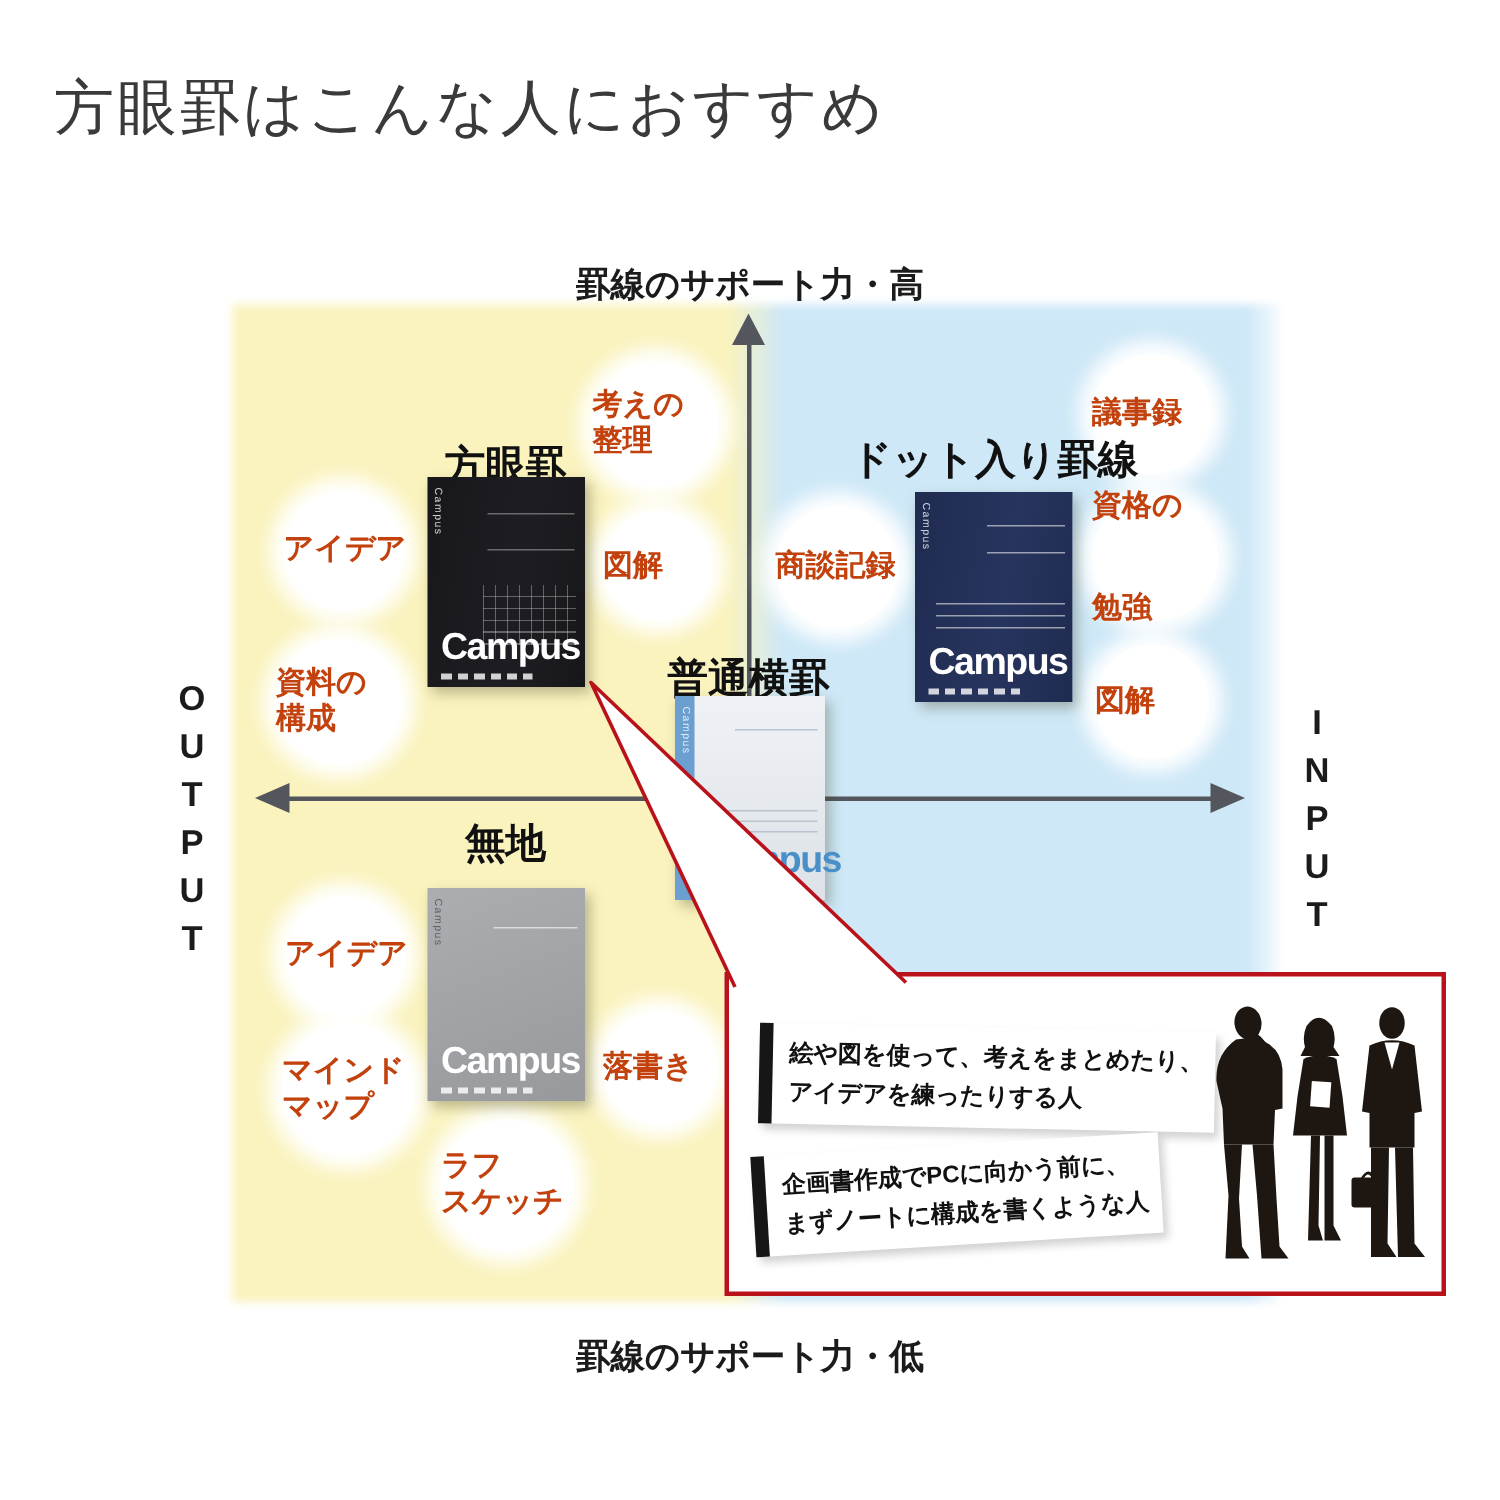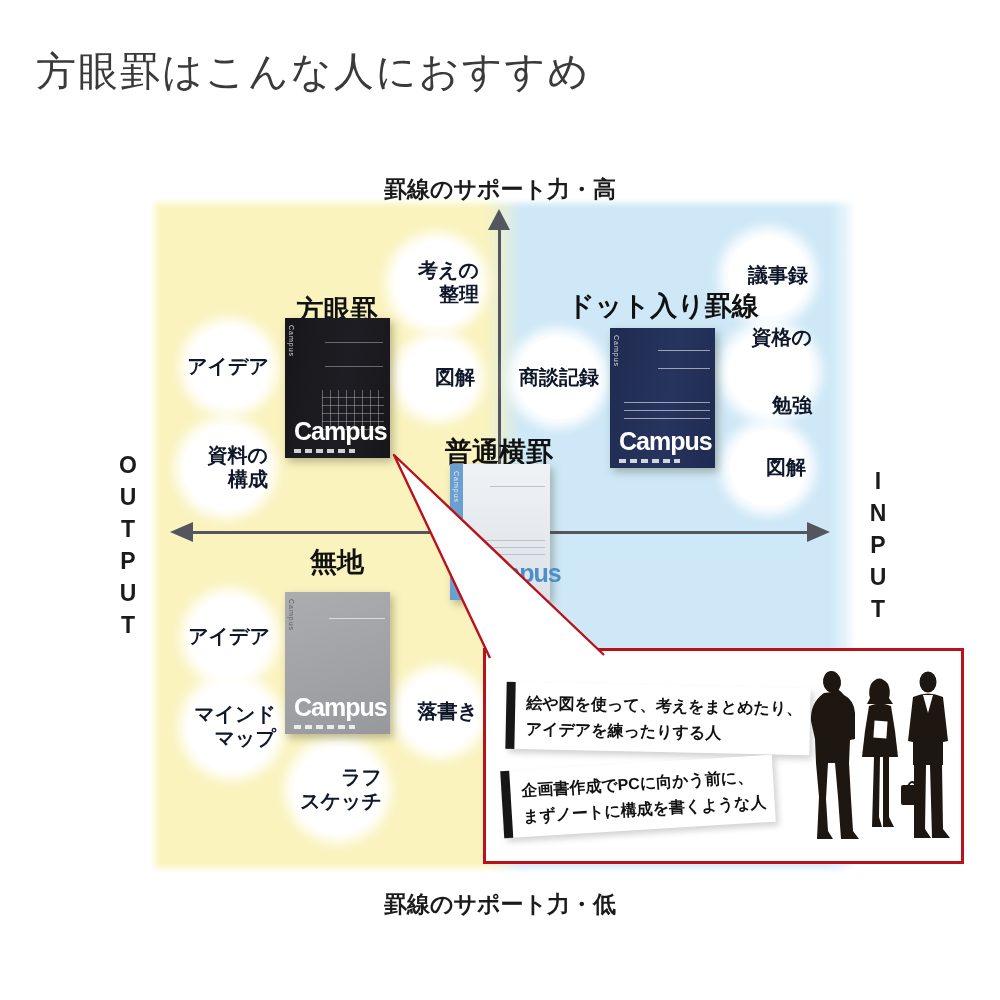--- a/index.html
+++ b/index.html
@@ -27,22 +27,22 @@
   .ax-top{left:500px;top:174px;transform:translateX(-50%);}
   .ax-bottom{left:500px;top:889px;transform:translateX(-50%);}
   .ax-side{position:absolute;font-weight:700;font-size:23px;color:#1b1b1b;
     writing-mode:vertical-rl;text-orientation:upright;letter-spacing:6px;}
   .ax-out{left:114px;top:452px;}
   .ax-in{left:864px;top:468px;}
 
   
   .bubble{position:absolute;background:#fff;border-radius:50%;
     box-shadow:0 0 12px 9px rgba(255,255,255,.95);
-    display:flex;flex-direction:column;align-items:flex-end;justify-content:center;
-    font-weight:700;font-size:20px;line-height:1.18;color:#0f172a;text-align:center;white-space:nowrap;}
+    display:flex;flex-direction:column;align-items:flex-start;justify-content:center;
+    font-weight:700;font-size:20px;line-height:1.18;color:#c2410c;text-align:center;white-space:nowrap;}
 
   
   .nb{position:absolute;box-shadow:3px 4px 8px rgba(70,70,40,.35);}
   .nb-label{position:absolute;transform:translateX(-50%);font-weight:700;font-size:27px;color:#111;white-space:nowrap;}
   .logo{position:absolute;left:9px;bottom:12px;font-weight:700;font-size:25px;letter-spacing:-1px;}
   .caption{position:absolute;left:9px;bottom:5px;height:4px;width:58%;
     background:repeating-linear-gradient(90deg,rgba(255,255,255,.8) 0 7px,transparent 7px 11px);}
   .spine-text{position:absolute;left:3px;top:7px;writing-mode:vertical-rl;font-size:7px;letter-spacing:1px;opacity:.8;}
   .rule{position:absolute;height:1px;}
 

